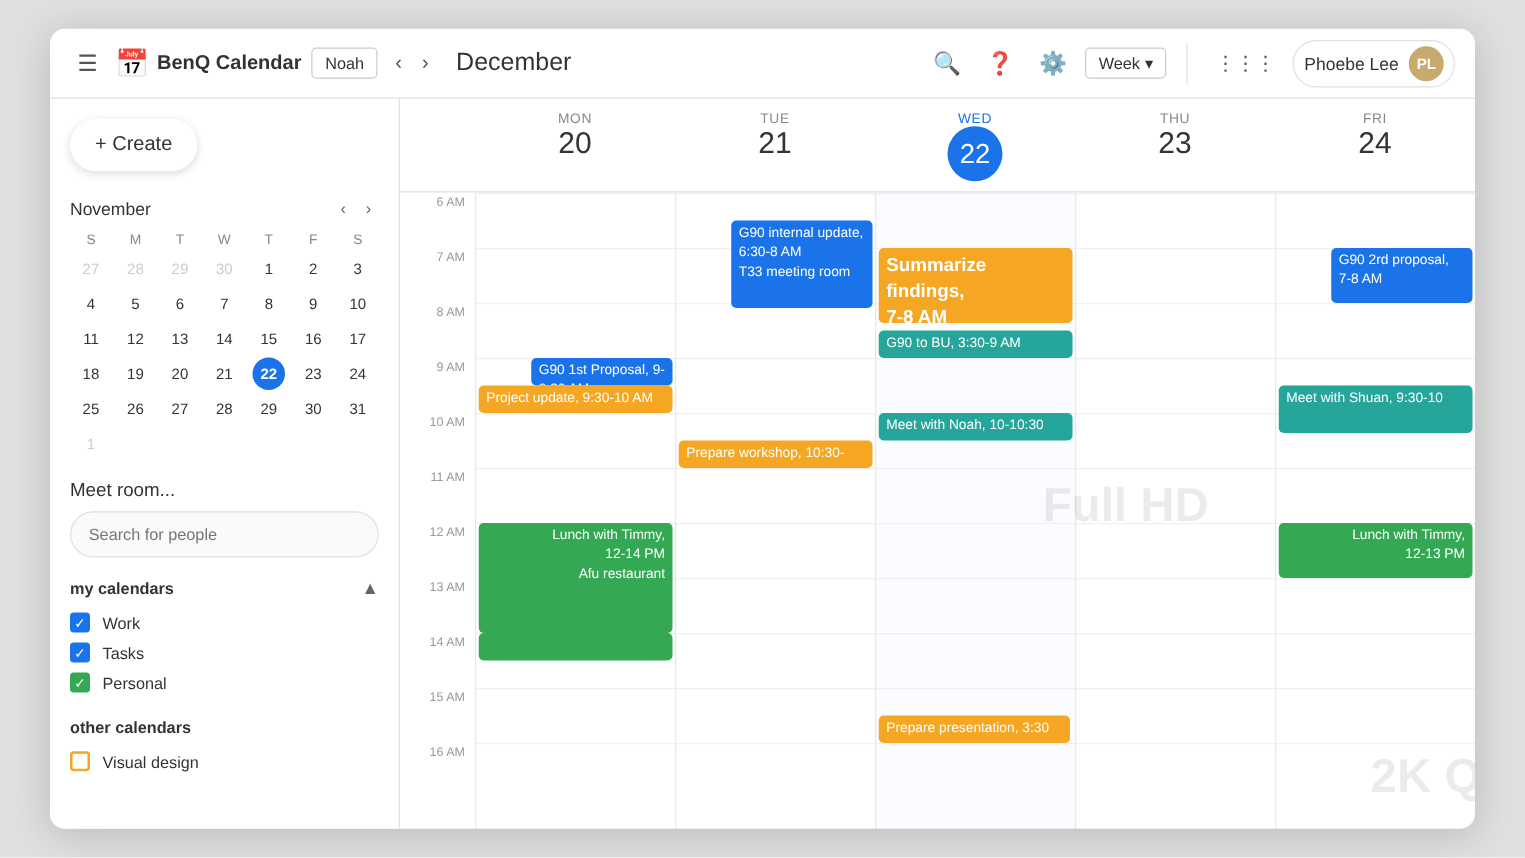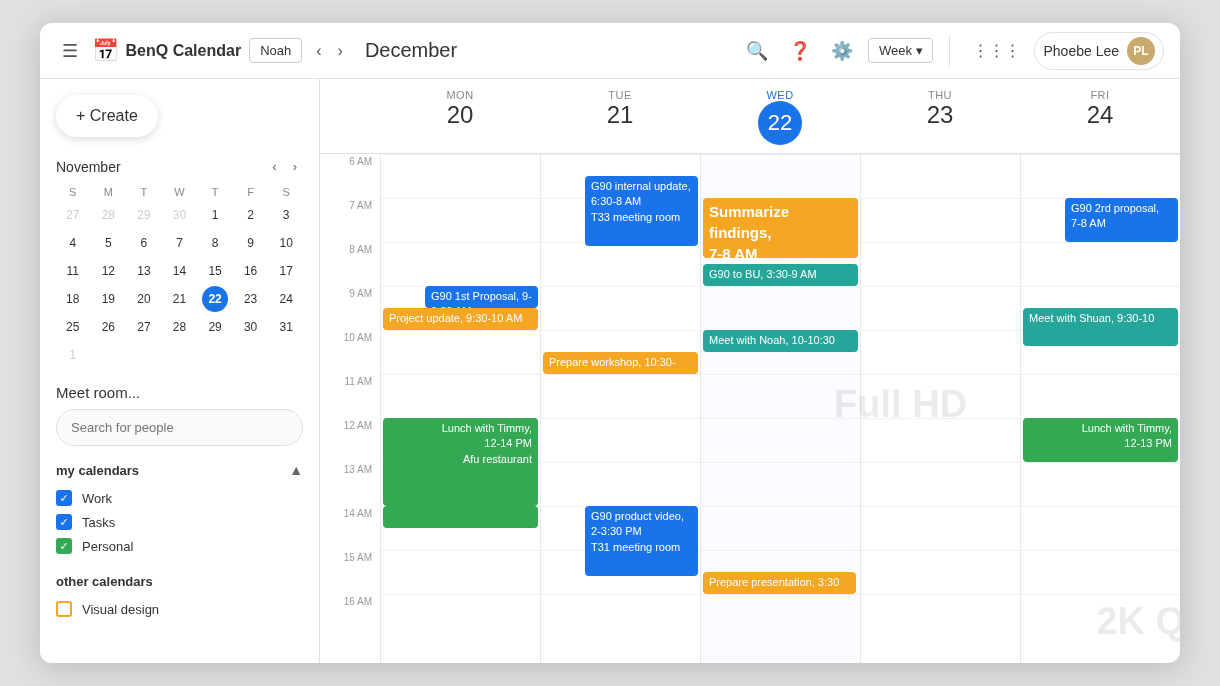--- a/index.html
+++ b/index.html
@@ -409,23 +409,20 @@
             <div class="hour-cell"></div>
             <div class="hour-cell"></div>
             <div class="hour-cell"></div>
 
             <div class="event-block blue" style="top: calc(0*44px + 22px); left: 2px; right: 2px; height: 70px; font-size:11px;">
               G90 internal update,<br>6:30-8 AM<br>T33 meeting room
             </div>
             <div class="event-block yellow" style="top: calc(4*44px + 22px); left: 2px; right: 2px; height: 22px; font-size:11px;">
               Prepare workshop, 10:30-
             </div>
-            <div class="event-block blue" style="top: calc(8*44px); left: 2px; right: 2px; height: 70px; font-size:11px;">
-              G90 product video,<br>2-3:30 PM<br>T31 meeting room
-            </div>
           </div>
 
           <div class="day-grid-col" style="position:relative; background: rgba(26,115,232,0.02);">
             <div class="hour-cell"></div>
             <div class="hour-cell"></div>
             <div class="hour-cell"></div>
             <div class="hour-cell"></div>
             <div class="hour-cell"></div>
             <div class="hour-cell"></div>
             <div class="hour-cell"></div>

